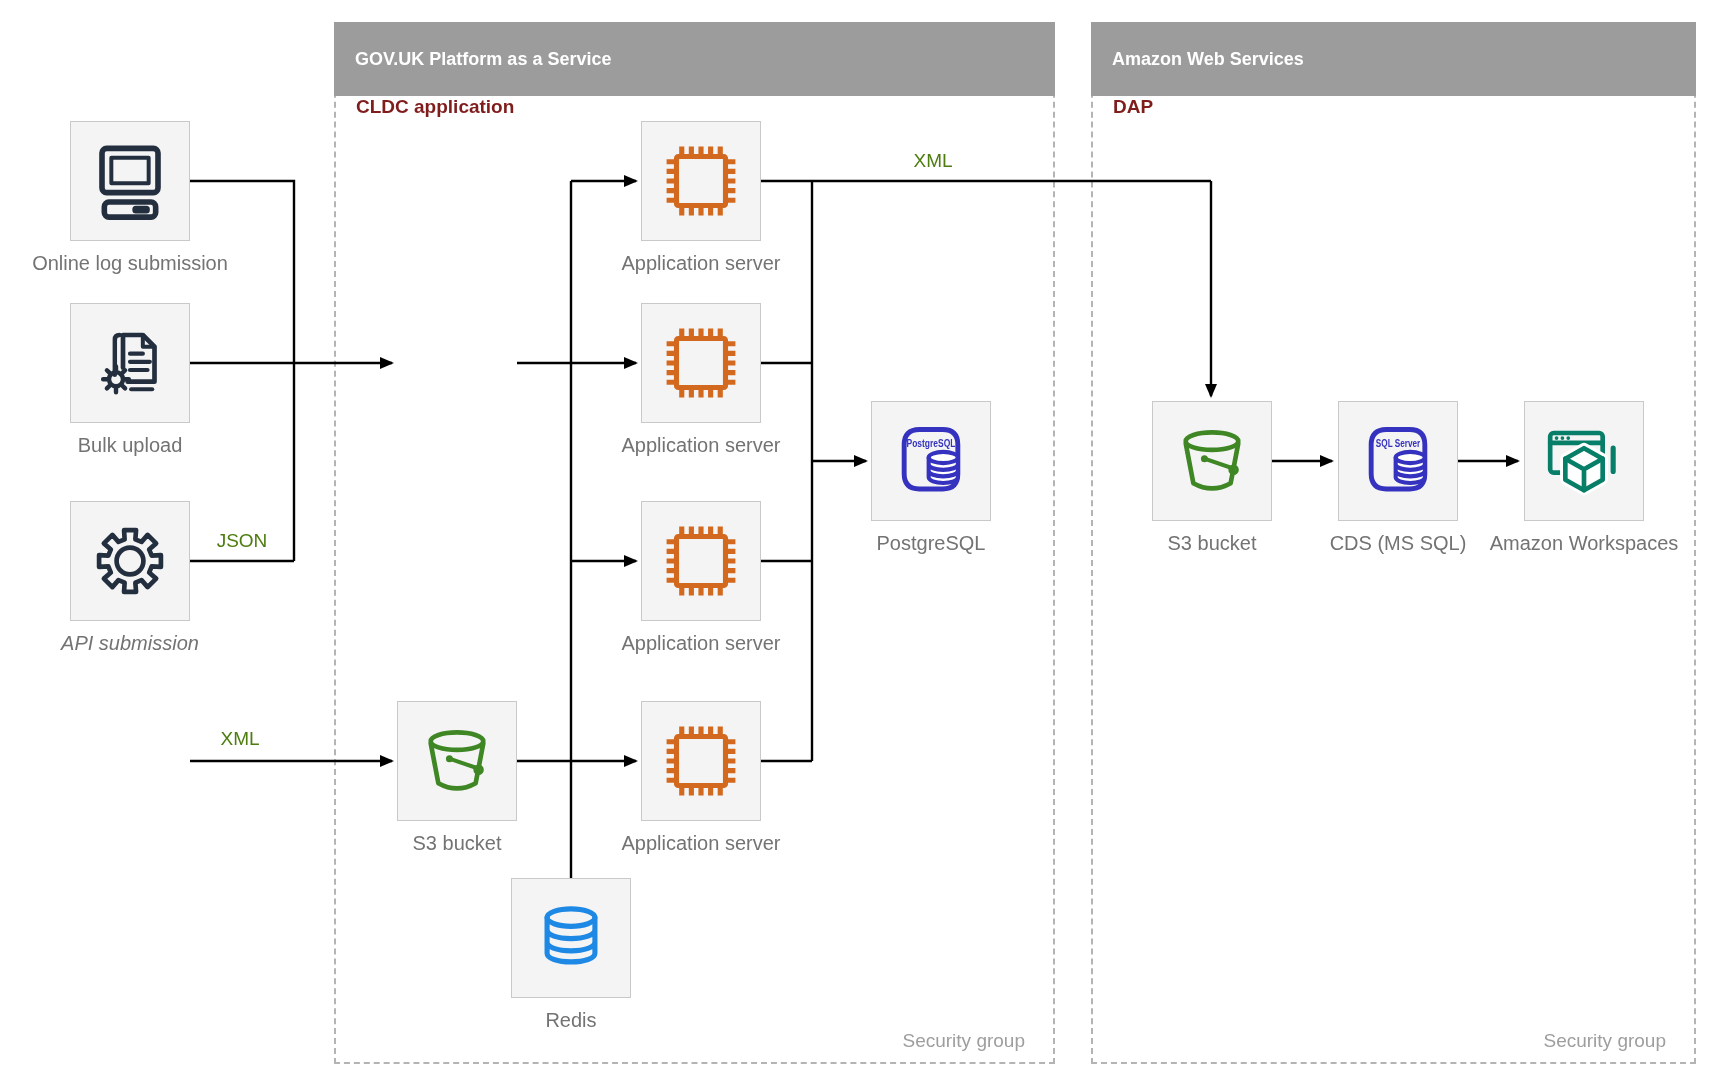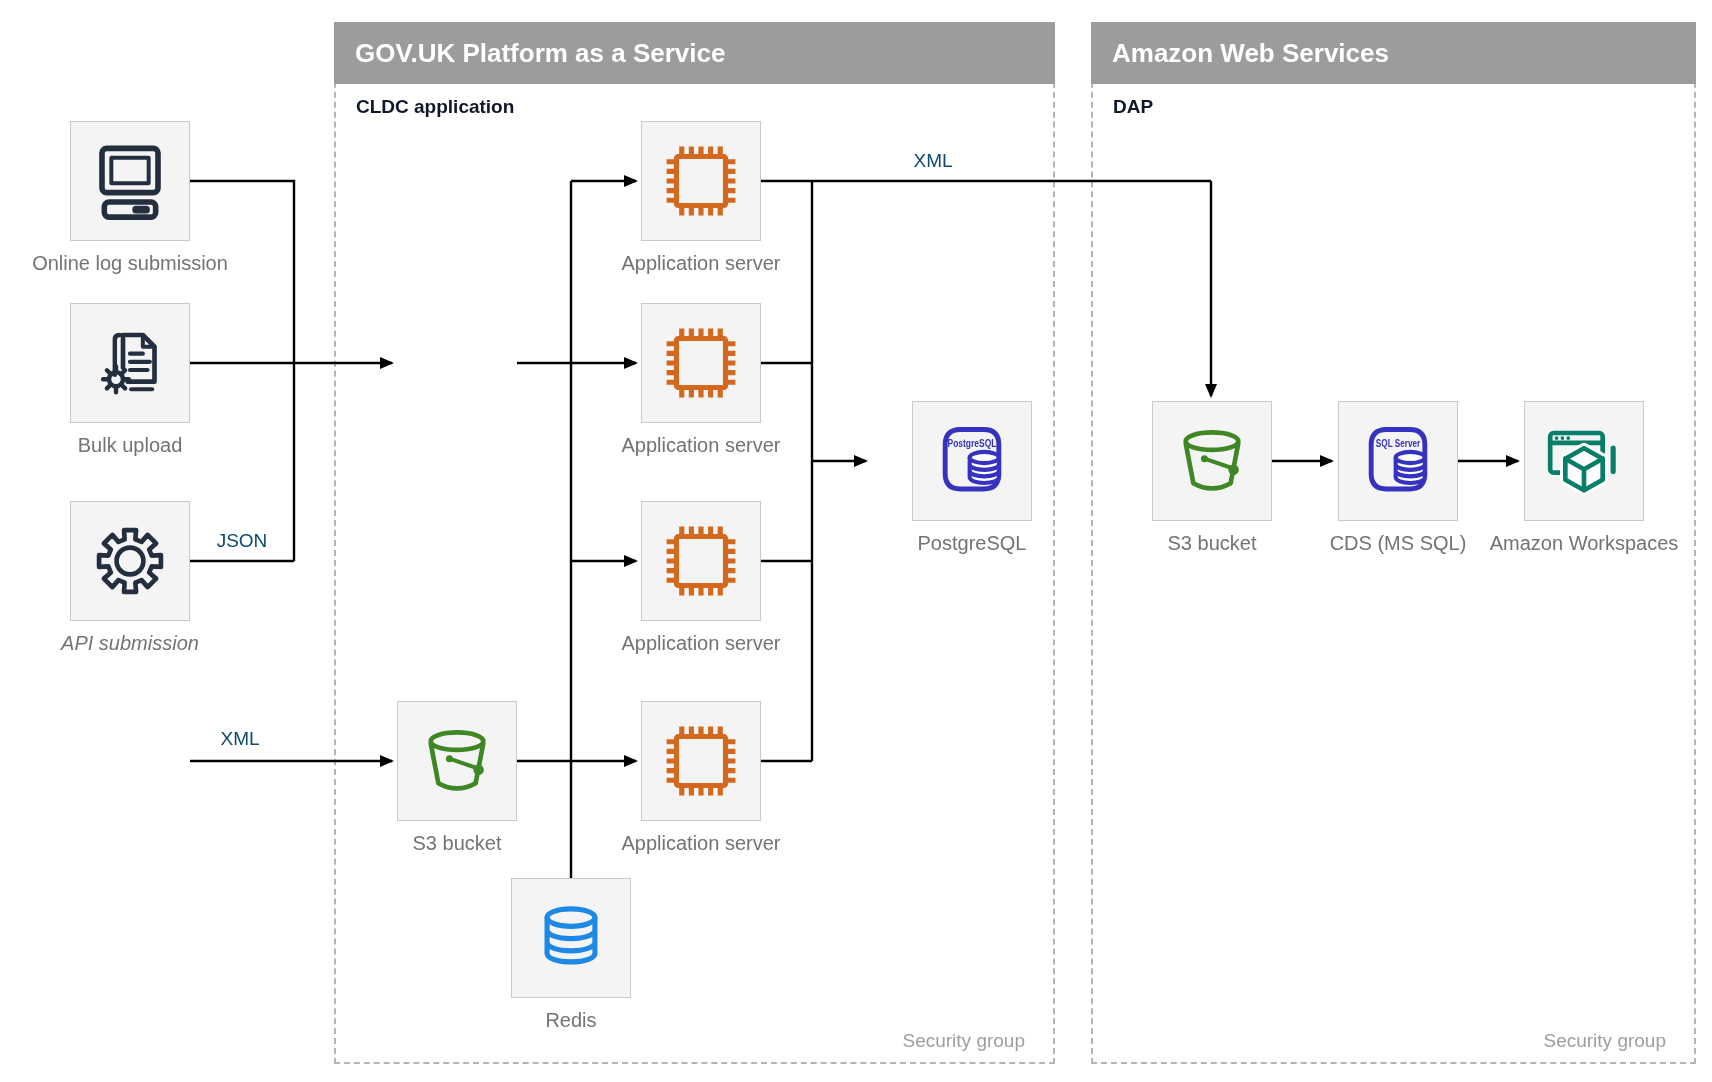--- a/index.html
+++ b/index.html
@@ -1,38 +1,38 @@
 <!DOCTYPE html>
 <html style="--navy: #232F3E; --orange: #D2691E; --purple: #4C2BB3; --green: #3F8624; --pg-blue: #3432BE; --redis-blue: #1E88E5; --teal: #077E68; --header-gray: #9C9C9C; --wire: #000000; --muted: #9E9E9E;"><head>
 <meta charset="utf-8">
 <style>
   html,body{margin:0;padding:0;background:#fff;font-family:"Liberation Sans",sans-serif;}
   .canvas{position:relative;width:1712px;height:1082px;background:#fff;overflow:hidden;}
 
   
   .container{position:absolute;border:2px dashed #b4b4b4;background:transparent;}
-  .container-header{position:absolute;top:-2px;left:-2px;right:-2px;height:62px;
-    background:var(--header-gray);color:#fff;font-weight:bold;font-size:26px;
+  .container-header{position:absolute;top:-2px;left:-2px;right:-2px;height:74px;
+    background:var(--header-gray);color:#fff;font-weight:bold;font-size:18px;
     display:flex;align-items:center;padding-left:21px;}
-  .container-sub{position:absolute;top:72px;left:20px;font-weight:bold;font-size:19px;color:#0f172a;}
+  .container-sub{position:absolute;top:72px;left:20px;font-weight:bold;font-size:19px;color:#7f1d1d;}
   .container-footer{position:absolute;bottom:10px;right:28px;font-size:19px;color:var(--muted);}
 
   
   .wires{position:absolute;left:0;top:0;}
   .wire{stroke:var(--wire);stroke-width:2.4;fill:none;}
 
   
   .node{position:absolute;width:120px;height:120px;}
   .nodebox{width:120px;height:120px;background:#f4f4f4;border:1.5px solid #c9c9c9;
     box-sizing:border-box;display:flex;align-items:center;justify-content:center;}
   .nodelabel{position:absolute;top:131px;left:50%;transform:translateX(-50%);
     white-space:nowrap;font-size:20px;color:#737373;}
   .icon{width:84px;height:84px;display:block;}
 
-  .edgelabel{position:absolute;transform:translate(-50%,-50%);font-size:19px;color:#0c4a6e;white-space:nowrap;}
+  .edgelabel{position:absolute;transform:translate(-50%,-50%);font-size:19px;color:#4d7c0f;white-space:nowrap;}
 
   
   .ln{fill:none;stroke-linecap:round;stroke-linejoin:round;}
   .navy{stroke:var(--navy);}  .f-navy{fill:var(--navy);stroke:none;}
   .orange{stroke:var(--orange);}
   .purple{stroke:var(--purple);} .f-purple{fill:var(--purple);stroke:none;}
   .green{stroke:var(--green);}   .f-green{fill:var(--green);stroke:none;}
   .blue{stroke:var(--redis-blue);}
   .teal{stroke:var(--teal);}     .f-teal{fill:var(--teal);stroke:none;}
   .pg{stroke:var(--pg-blue);}
@@ -234,21 +234,21 @@
 
   <div class="node" style="left:641px;top:701px;">
     <div class="nodebox">
       <svg class="icon" viewBox="0 0 72 72">
           <use href="#i-chip"></use>
         </svg>
     </div>
     <div class="nodelabel">Application server</div>
   </div>
 
-  <div class="node" style="left:912px;top:401px;border-radius:22px;">
+  <div class="node" style="left:871px;top:401px;border-radius:22px;">
     <div class="nodebox">
       <svg class="icon" viewBox="0 0 72 72">
         <path class="ln pg" stroke-width="4.2" d="M26,9 H46 Q59,9 59,22 V47 Q59,60 46,60 H26 Q13,60 13,47 V22 Q13,9 26,9 Z"></path>
         <text class="pgtext" x="36" y="24" text-anchor="middle" textLength="42" lengthAdjust="spacingAndGlyphs">PostgreSQL</text>
         <path d="M34,33 C34,30.3 39.6,28.2 46.5,28.2 C53.4,28.2 59,30.3 59,33 V50 C59,52.7 53.4,54.8 46.5,54.8 C39.6,54.8 34,52.7 34,50 Z" fill="#fff" stroke="none"></path>
         <ellipse class="ln pg" stroke-width="3.5" cx="46.5" cy="33" rx="12.5" ry="4.8"></ellipse>
         <path class="ln pg" stroke-width="3.5" d="M34,33 V50 C34,52.7 39.6,54.8 46.5,54.8 C53.4,54.8 59,52.7 59,50 V33 M34,38.8 C34,41.5 39.6,43.6 46.5,43.6 C53.4,43.6 59,41.5 59,38.8 M34,44.4 C34,47.1 39.6,49.2 46.5,49.2 C53.4,49.2 59,47.1 59,44.4"></path>
       </svg>
     </div>
     <div class="nodelabel">PostgreSQL</div>

